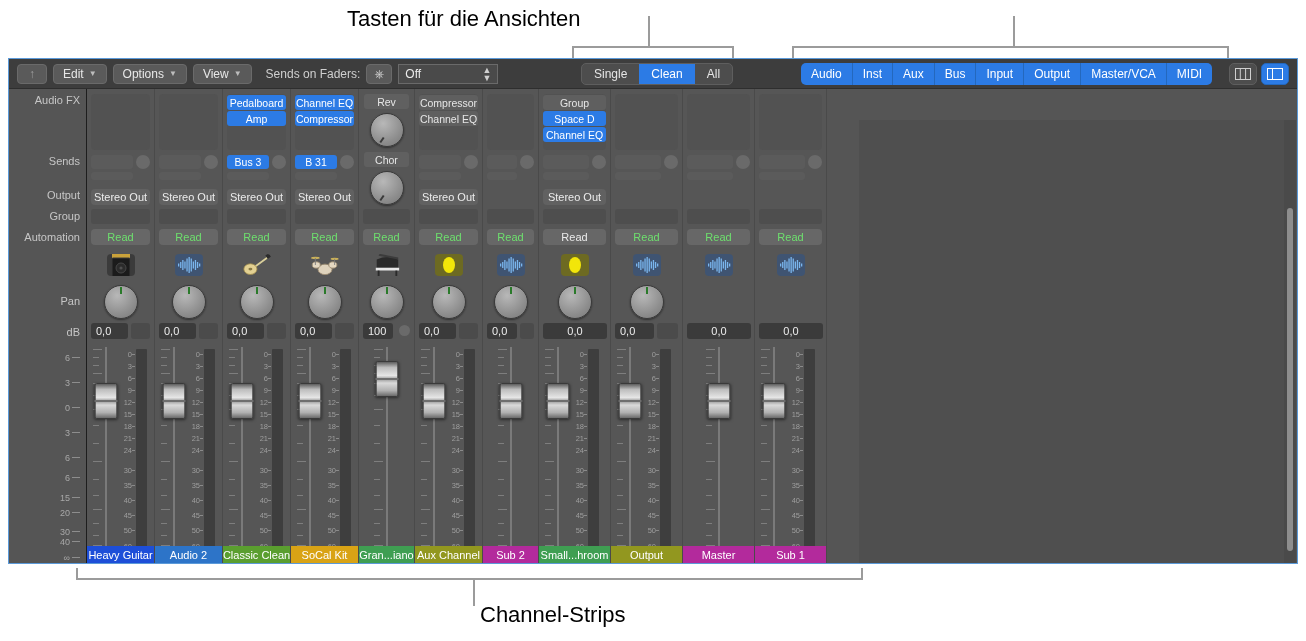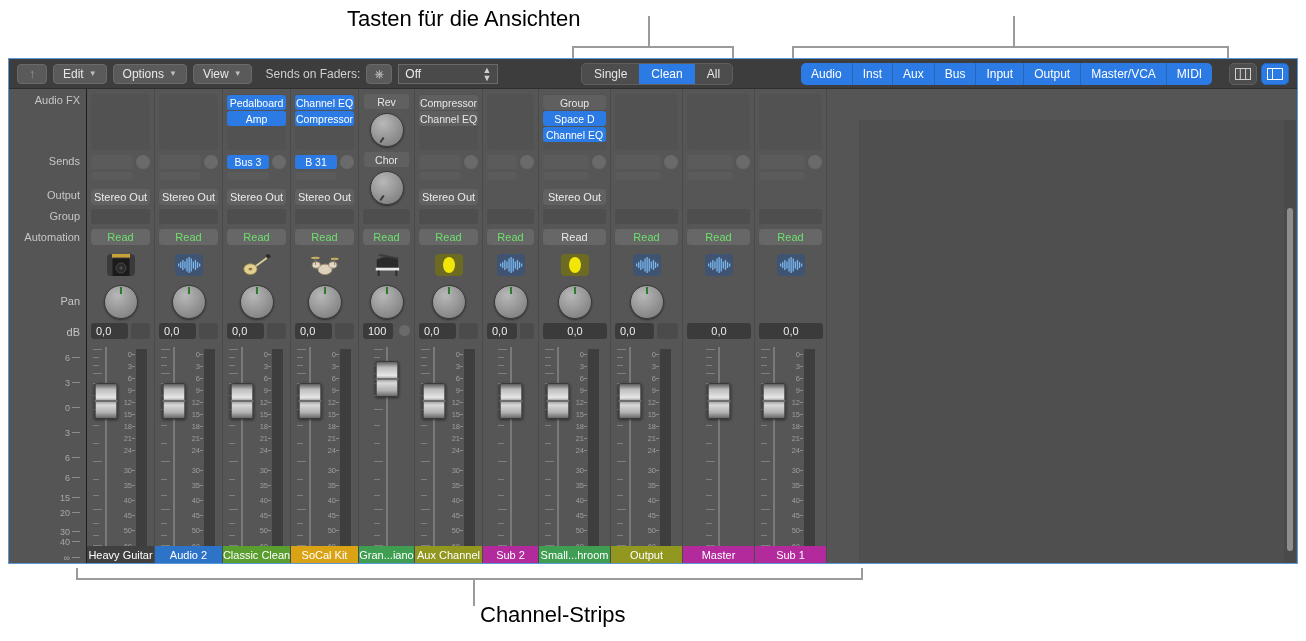--- a/index.html
+++ b/index.html
@@ -460,21 +460,21 @@
               <span style="top:150px">40</span>
               <i style="top:153px"></i>
               <span style="top:165px">45</span>
               <i style="top:168px"></i>
               <span style="top:180px">50</span>
               <i style="top:183px"></i>
               <span style="top:196px">60</span>
               <i style="top:199px"></i>
             </div>
             <div class="meter" style="left: 49px; top: 260px; height: 204px;"></div>
-            <div class="namebar" style="background: #404040; text-align: center;">Heavy Guitar</div>
+            <div class="namebar" style="background: #1d4ed8; text-align: center;">Heavy Guitar</div>
           </div>
           <div class="strip" style="width: 68px;">
             <div class="fxbox" style="left: 4px; top: 5px; width: 59px; height: 56px;"></div>
             <div class="sendslot" style="left: 4px; top: 66px; width: 42px;"></div>
             <div class="senddot" style="right: 4px; top: 66px;"></div>
             <div class="sendslot" style="left: 4px; top: 83px; width: 42px; height: 8px;"></div>
             <div class="outslot" style="left: 4px; top: 100px; width: 59px;">Stereo Out</div>
             <div class="groupslot" style="left: 4px; top: 120px; width: 59px;"></div>
             <div class="autoslot" style="left: 4px; top: 140px; width: 59px;">Read</div>
             <div class="iconbox " style="left: 20px; top: 165px;">

